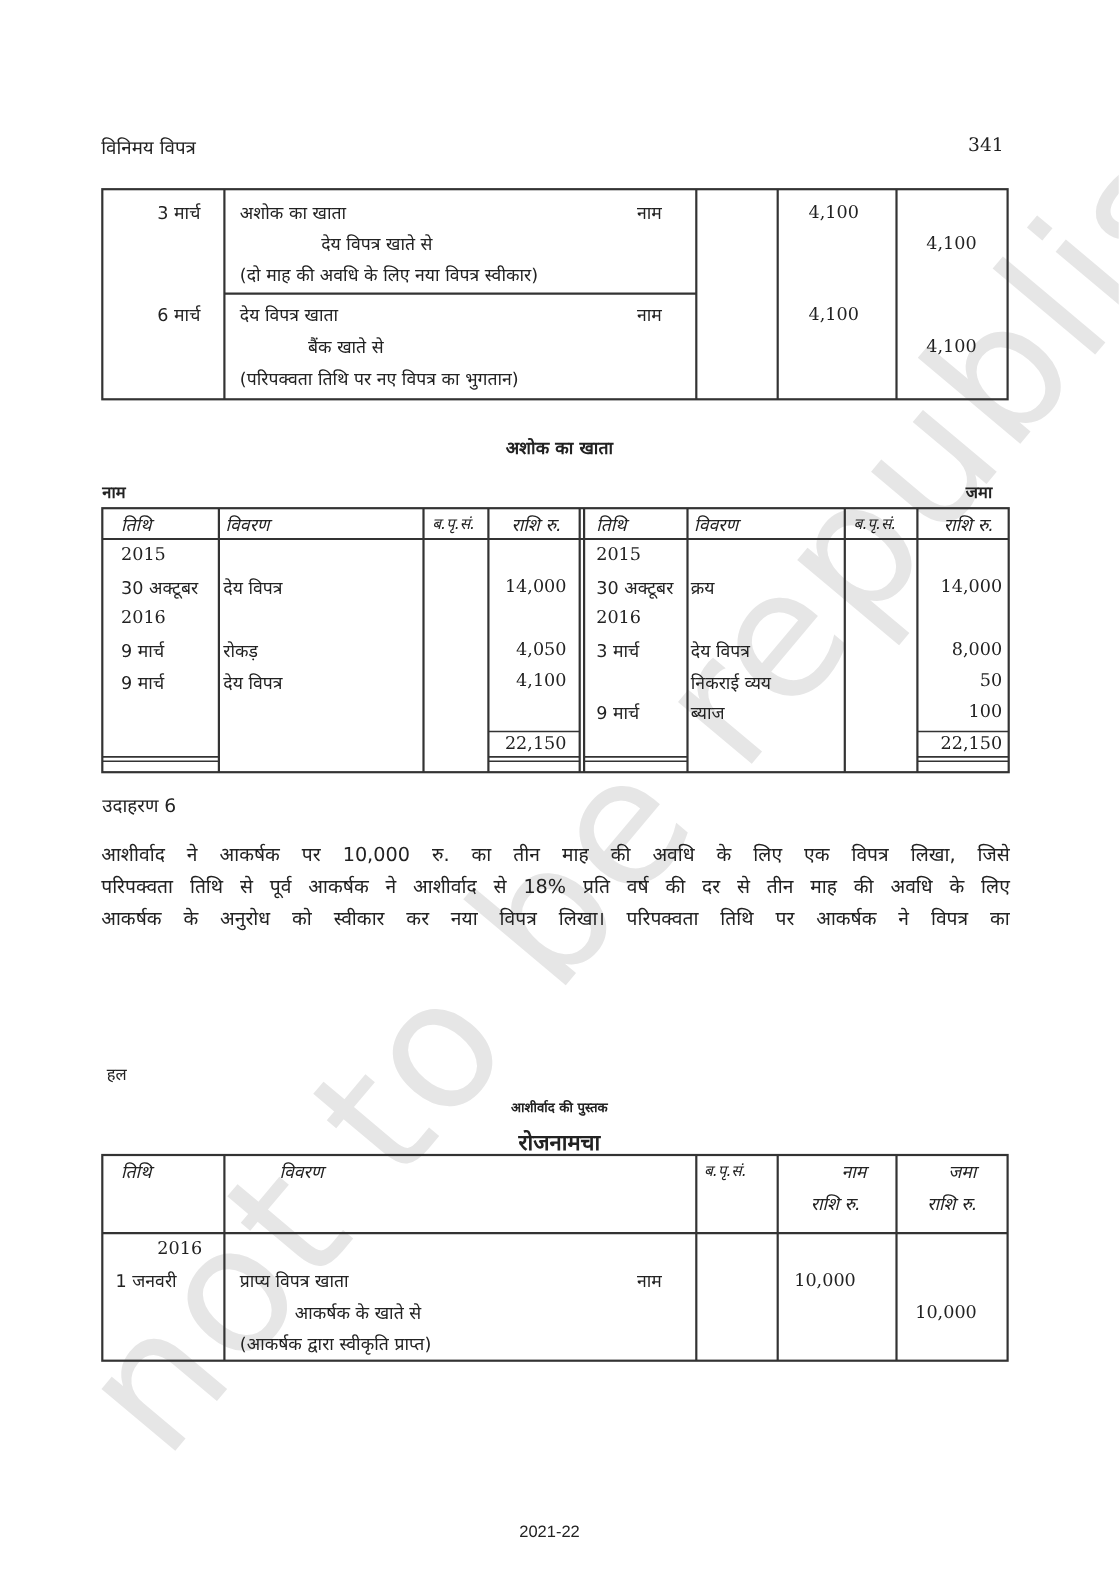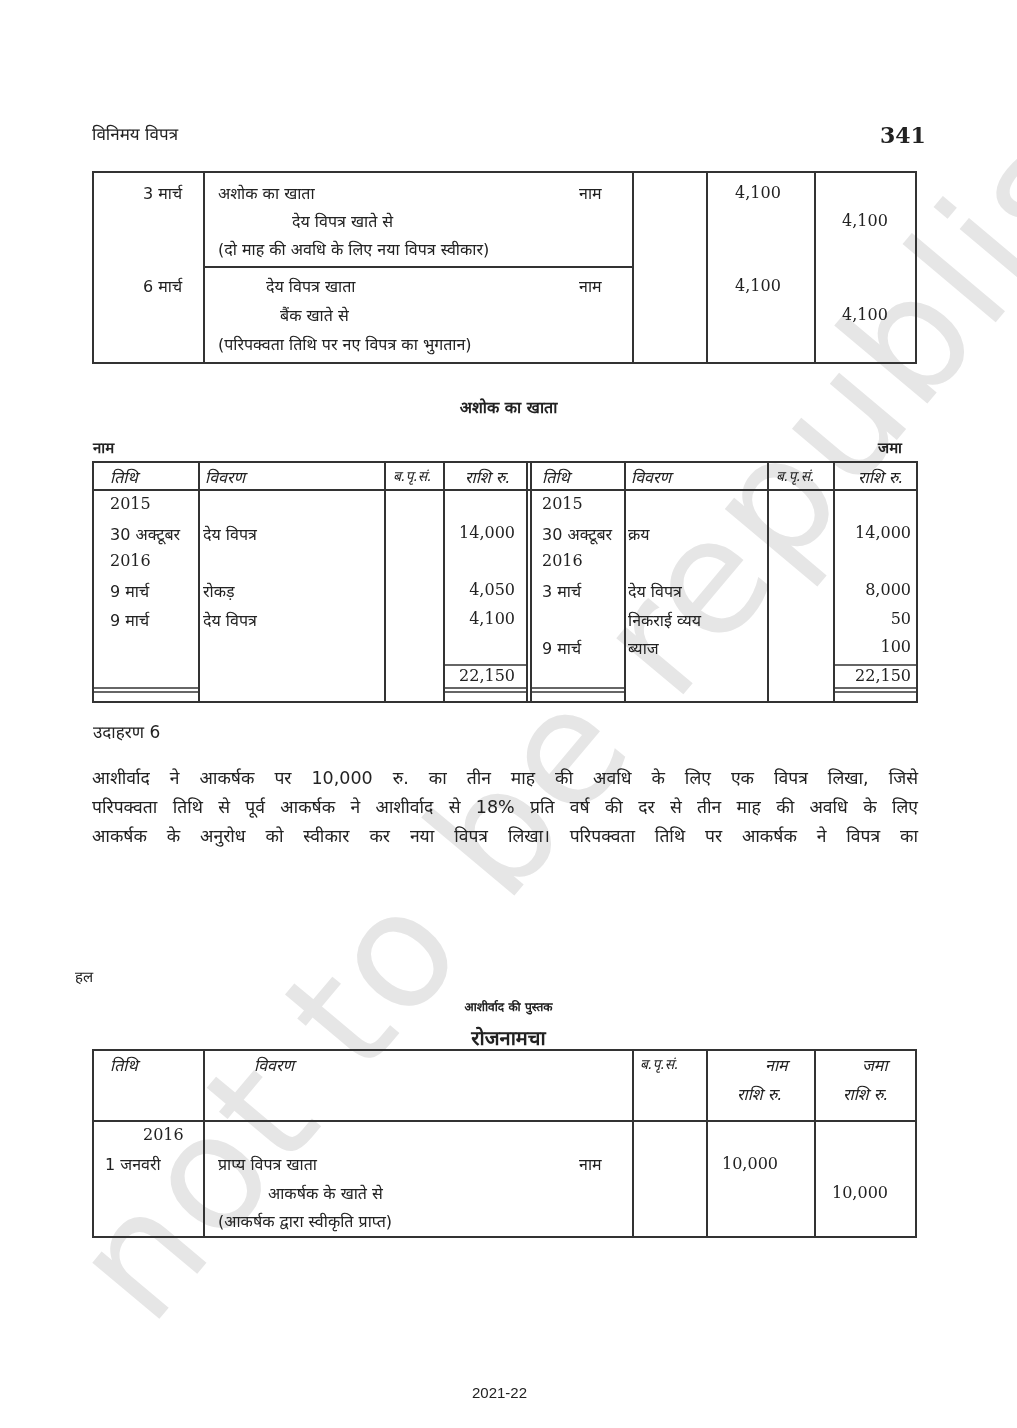--- a/index.html
+++ b/index.html
@@ -3,21 +3,21 @@
   <meta charset="utf-8">
   <style>
     html, body { margin: 0; padding: 0; }
     body {
       width: 1017px; height: 1428px; position: relative; overflow: hidden;
       background: #ffffff; color: #222;
       font-family: "DejaVu Serif", serif;
     }
     .abs { position: absolute; }
     .running-head { left: 92px; top: 122px; font-size: 17px; font-family: "DejaVu Sans", sans-serif; }
-    .page-number { left: 880px; top: 122px; font-size: 22px; font-weight: bold; }
+    .page-number { left: 880px; top: 122px; font-size: 17px; }
     .footer-year { left: 472px; top: 1384px; font-size: 15px; font-family: "Liberation Sans", sans-serif; color:#222; }
 
     
     .watermark { left: 0; top: 0; width: 1017px; height: 1428px; pointer-events: none; z-index: 0; }
     .content { position: relative; z-index: 1; }
     .line { position: absolute; white-space: nowrap; font-family: "DejaVu Sans", sans-serif; font-size: 16px; }
     .num { font-family: "DejaVu Serif", serif; font-size: 16px; }
 
     .section-title { font-family: "DejaVu Sans", sans-serif; font-weight: bold; font-size: 16px; }
     .side-label { font-family: "DejaVu Sans", sans-serif; font-weight: bold; font-size: 15px; }
@@ -57,21 +57,21 @@
       <span class="line" style="left:218px;top:182px;">अशोक का खाता</span>
       <span class="line" style="left:579px;top:182px;">नाम</span>
       <span class="line" style="left:280px;top:210px;margin-left:12px;">देय विपत्र खाते से</span>
       <span class="line" style="left:218px;top:238px;">(दो माह की अवधि के लिए नया विपत्र स्वीकार)</span>
       <span class="line num" style="left:735px;top:183px;">4,100</span>
       <span class="line num" style="left:842px;top:211px;">4,100</span>
     </div>
 
     <div>
       <span class="line" style="left:143px;top:275px;">6 मार्च</span>
-      <span class="line" style="left:218px;top:275px;margin-left:48px;">देय विपत्र खाता</span>
+      <span class="line" style="left:218px;top:275px;">देय विपत्र खाता</span>
       <span class="line" style="left:579px;top:275px;">नाम</span>
       <span class="line" style="left:280px;top:304px;">बैंक खाते से</span>
       <span class="line" style="left:218px;top:333px;">(परिपक्वता तिथि पर नए विपत्र का भुगतान)</span>
       <span class="line num" style="left:735px;top:276px;">4,100</span>
       <span class="line num" style="left:842px;top:305px;">4,100</span>
     </div>
   </div>
 
   <div>
     <div class="abs section-title" style="left:0;width:1017px;text-align:center;top:396px;">अशोक का खाता</div>
@@ -169,21 +169,21 @@
     </div>
   </div>
 
   <div class="abs" style="left:93px;top:720px;font-family:'DejaVu Sans',sans-serif;font-size:17px;">उदाहरण 6</div>
 
   <div class="abs para" style="top:764px;">
     <span class="para-line">आशीर्वाद ने आकर्षक पर 10,000 रु. का तीन माह की अवधि के लिए एक विपत्र लिखा, जिसे</span>
     <span class="para-line">परिपक्वता तिथि से पूर्व आकर्षक ने आशीर्वाद से 18% प्रति वर्ष की दर से तीन माह की अवधि के लिए</span>
     <span class="para-line">आकर्षक के अनुरोध को स्वीकार कर नया विपत्र लिखा। परिपक्वता तिथि पर आकर्षक ने विपत्र का</span>
   </div>
-  <div class="abs" style="left:75px;top:966px;font-family:'DejaVu Sans',sans-serif;font-size:15px;">हल</div>
+  <div class="abs" style="left:97px;top:966px;font-family:'DejaVu Sans',sans-serif;font-size:15px;">हल</div>
 
   <div>
     <div class="abs section-title" style="left:0;width:1017px;text-align:center;top:998px;font-size:12px;">आशीर्वाद की पुस्तक</div>
     <div class="abs section-title" style="left:0;width:1017px;text-align:center;top:1024px;font-size:20px;">रोजनामचा</div>
 
     <svg class="abs" style="left:0;top:0;" width="1017" height="1260">
       <rect x="93" y="1050" width="823" height="187" fill="none" stroke="#333" stroke-width="2"></rect>
       <line x1="93" y1="1121" x2="916" y2="1121" stroke="#333" stroke-width="2"></line>
       <line x1="204" y1="1050" x2="204" y2="1237" stroke="#333" stroke-width="2"></line>
       <line x1="633" y1="1050" x2="633" y2="1237" stroke="#333" stroke-width="2"></line>

